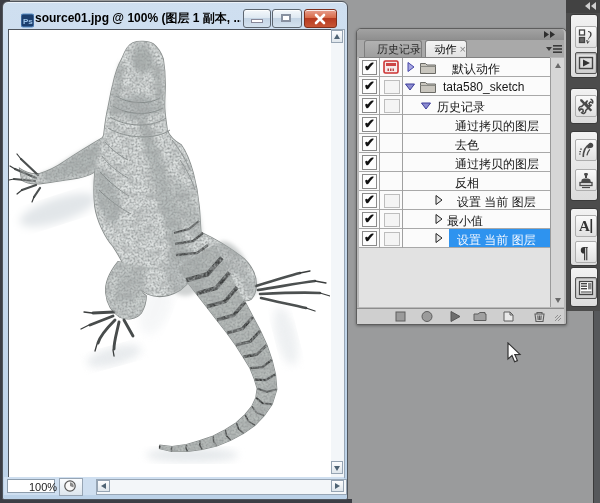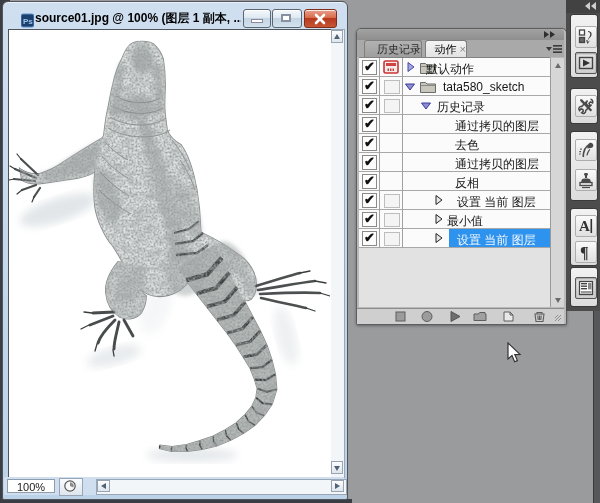--- a/index.html
+++ b/index.html
@@ -18,21 +18,21 @@
 #bclose{left:304px;width:31px;background:linear-gradient(#e8a090 0%,#d96c4a 45%,#b63a20 50%,#c85535 100%);border-color:#7e2f1c}
 #bmin i{position:absolute;left:7px;top:9px;width:12px;height:4px;background:#fff;border:1px solid #889;box-sizing:border-box}
 #bmax i{position:absolute;left:8px;top:4px;width:10px;height:8px;background:#fff;border:2px solid #8891a0;box-sizing:border-box}
 
 #canvas{left:8px;top:29px;width:322px;height:447px;background:#fff;border:1px solid #4e545c;border-width:1px 0 1px 1px}
 
 #vsb{left:331px;top:29px;width:13px;height:447px;background:#f3f6f9;border:1px solid #98a6b5;border-width:1px 1px 1px 0}
 .sbtn{background:linear-gradient(#fdfdfe,#dfe6ec);border:1px solid #96a4b3;box-sizing:border-box}
 
 #status{left:4px;top:477px;width:340px;height:18px;background:#cfdff0}
-#zoombox{left:3px;top:2px;width:48px;height:14px;background:#fff;border:1px solid #8e9dac;font-size:11px;color:#222;line-height:14px;padding-left:9px;box-sizing:border-box}
+#zoombox{left:3px;top:2px;width:48px;height:14px;background:#fff;border:1px solid #8e9dac;font-size:11px;color:#222;line-height:14px;padding-left:21px;box-sizing:border-box}
 #clockb{left:55px;top:1px;width:22px;height:16px;background:linear-gradient(#fafcfe,#dde6ee);border:1px solid #97a5b4}
 #hsb{left:92px;top:2px;width:249px;height:14px;background:#f3f6f9;border:1px solid #98a6b5}
 
 .tri{width:0;height:0;position:absolute}
 
 #pal{left:356px;top:28px;width:209px;height:295px;background:#b9b9b9;border:1px solid #5e5e5e;border-radius:5px 5px 2px 2px;box-shadow:0 1px 3px rgba(0,0,0,.35)}
 #paltop{left:0;top:0;width:207px;height:11px;background:linear-gradient(#a2a2a2,#8e8e8e);border-radius:4px 4px 0 0}
 #tabrow{left:0;top:11px;width:207px;height:17px;background:#a9a9a9}
 .tab{position:absolute;top:0;height:17px;font-size:11px;color:#2a2a2a;text-align:right;border:1px solid #7e7e7e;border-bottom:none;border-radius:3px 3px 0 0;box-sizing:border-box;line-height:17px}
 #tab1{left:7px;width:58px;background:linear-gradient(#b2b2b2,#9e9e9e)}
@@ -280,21 +280,21 @@
             <rect x="9.5" y="8.5" width="1.5" height="2.5" fill="#b44"></rect>
           </svg>
         </span>
       <svg width="8" height="10" viewBox="0 0 8 10" style="position:absolute;left:48px;top:4px">
           <path d="M1 0.5 L7 5 L1 9.5 Z" fill="#a7a7e0" stroke="#4646a8"></path>
         </svg>
       <svg width="16" height="13" viewBox="0 0 16 13" style="position:absolute;left:61px;top:3px">
           <path d="M0.5 2.5 L5.5 2.5 L7 4 L15.5 4 L15.5 12.5 L0.5 12.5 Z" fill="#c9c6be" stroke="#6b6b66"></path>
           <path d="M0.5 5.5 L15.5 5.5" stroke="#8a8a84"></path>
         </svg>
-      <span class="rtxt" style="left:67px">默认动作</span>
+      <span class="rtxt" style="left:93px">默认动作</span>
       </div>
     <div class="row" style="top:19px">
         <span class="c1">
           <span class="chk">✔</span>
         </span>
         <span class="c2">
           <span class="box"></span>
         </span>
       <svg width="10" height="8" viewBox="0 0 10 8" style="position:absolute;left:46px;top:6px">
           <path d="M0.5 1 L9.5 1 L5 7 Z" fill="#8c8cd0" stroke="#3c3c9a"></path>

